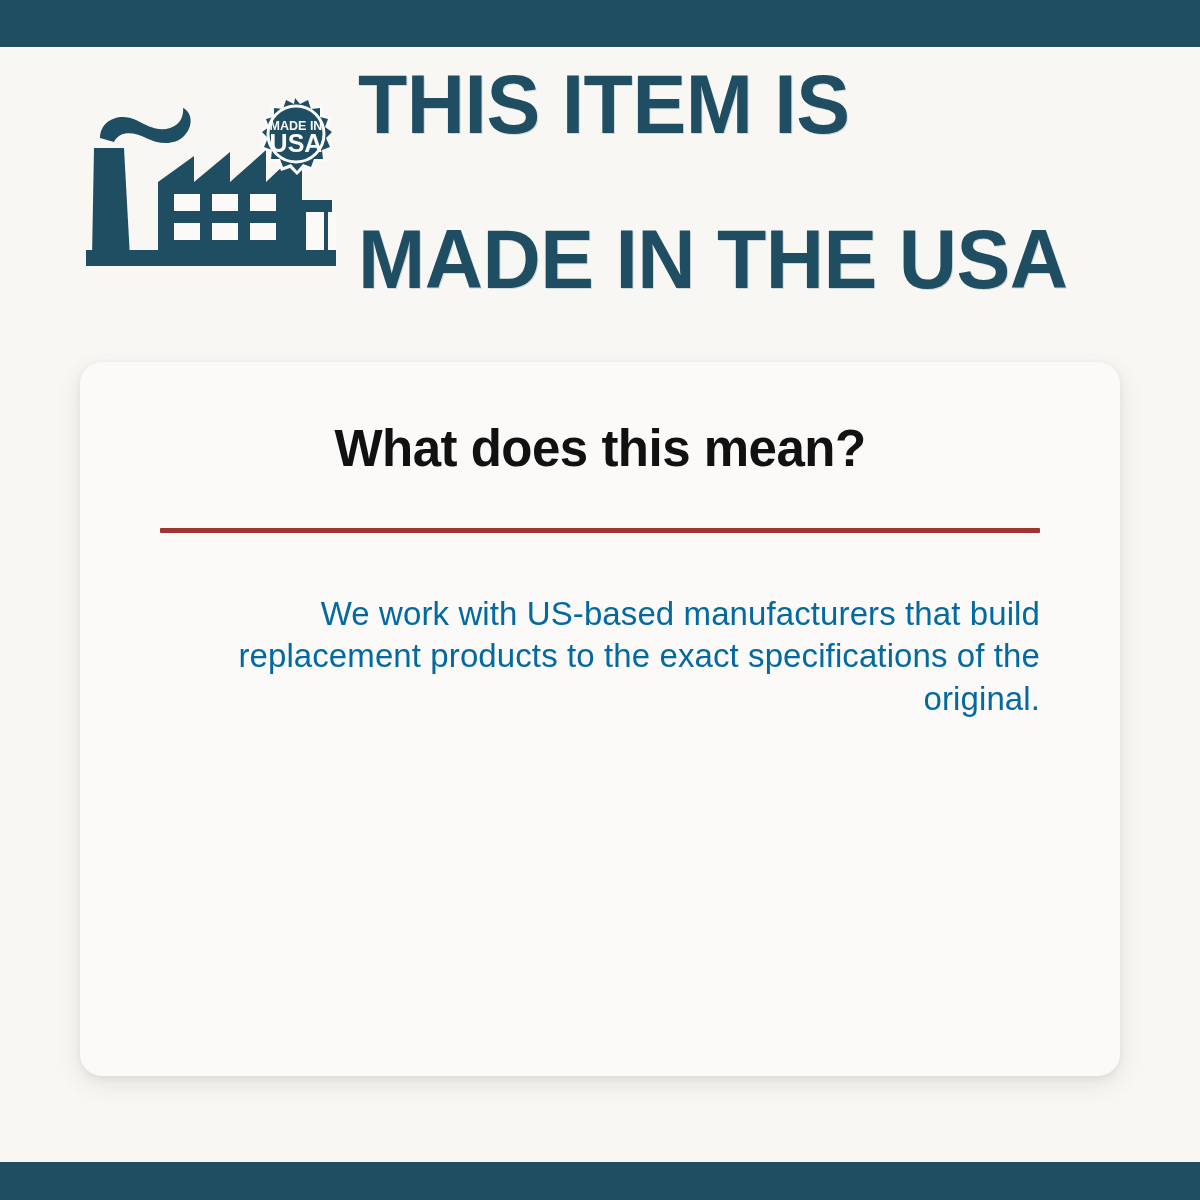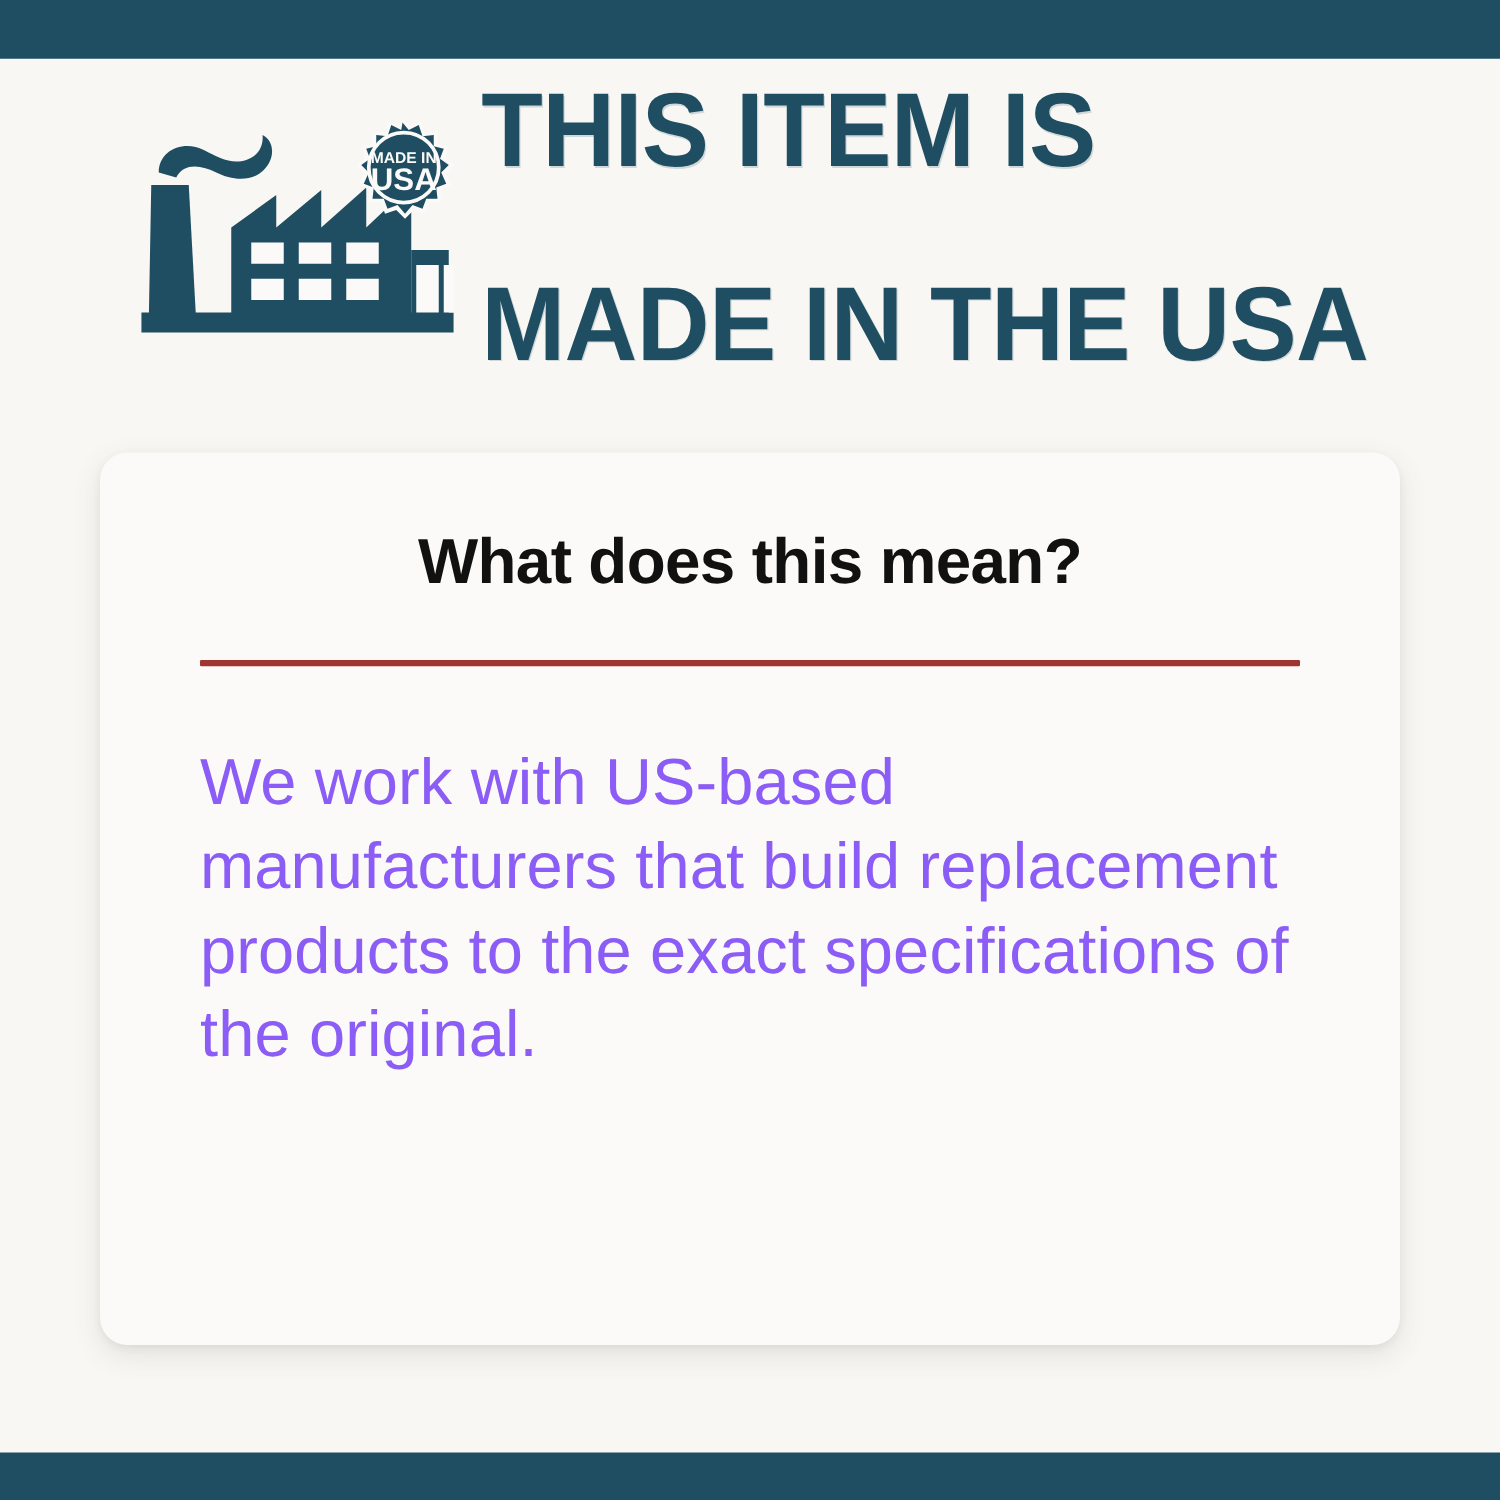--- a/index.html
+++ b/index.html
@@ -31,21 +31,21 @@
 
   
   #header {
     position:absolute;
     left:0;
     top:47px;
     width:1200px;
     height:270px;
     display:flex;
     align-items:center;
-    padding-left:113px;
+    padding-left:86px;
   }
 
   #logo-icon {
     width:250px;
     height:185px;
     flex:0 0 250px;
     margin-right:22px;
   }
 
   #header-title {
@@ -91,25 +91,25 @@
 
   #divider {
     width:880px;
     height:5px;
     background:#9e3530;
     margin-top:52px;
     border-radius:1px;
   }
 
   .body-para {
-    color:#8b5cf6;
+    color:#0369a1;
     font-family:"Liberation Sans Narrow","Liberation Sans", sans-serif;
-    font-size:52px;
+    font-size:33px;
     line-height:1.30;
-    text-align:left;
+    text-align:right;
     max-width:880px;
     letter-spacing:0.1px;
   }
   #para-1 { margin-top:60px; }
   #para-2 { margin-top:98px; }
 
 </style>
 </head>
 <body>
 

